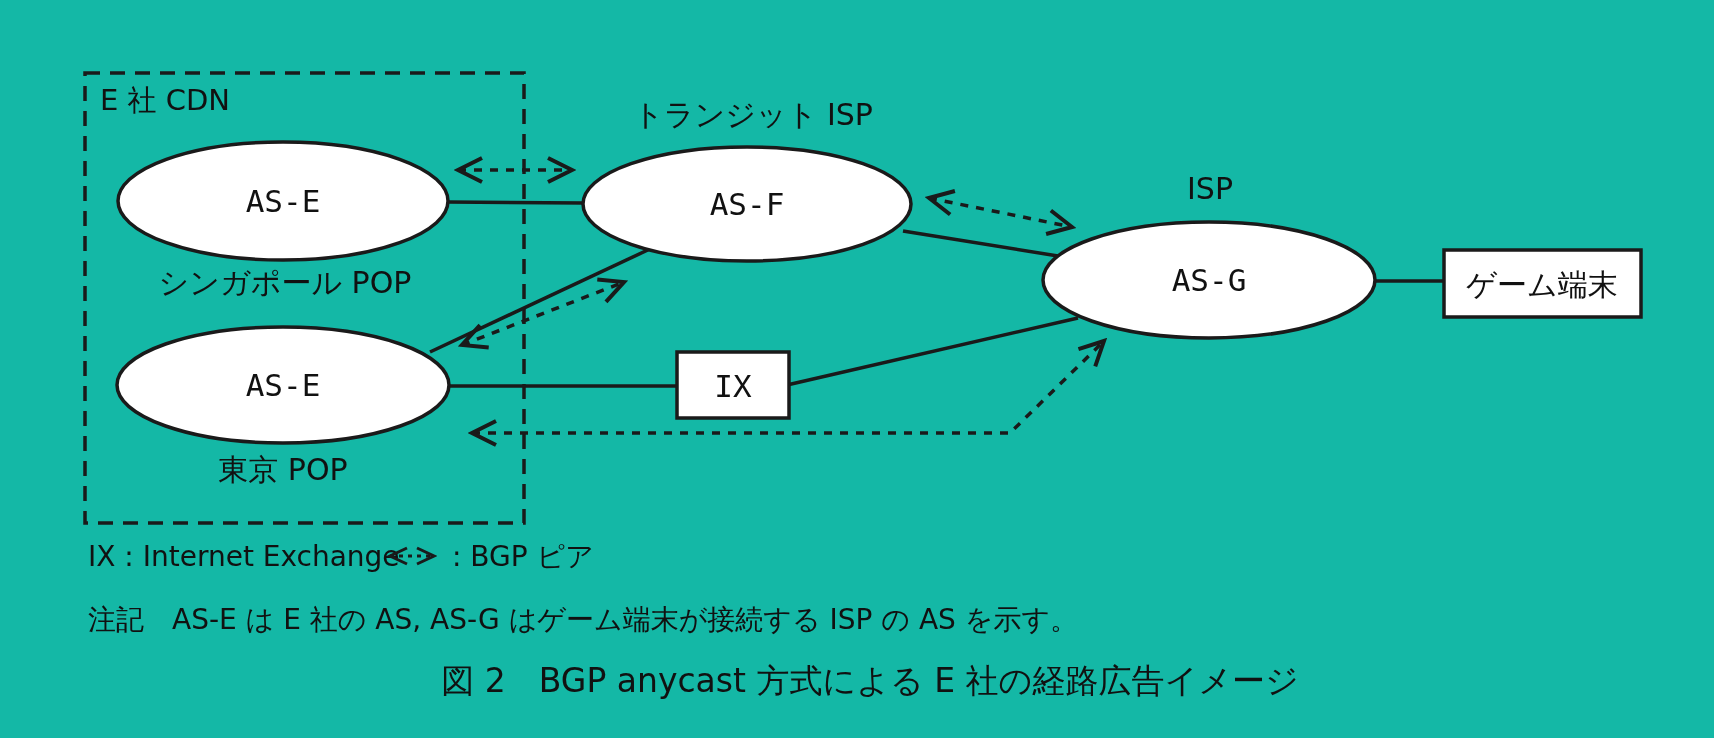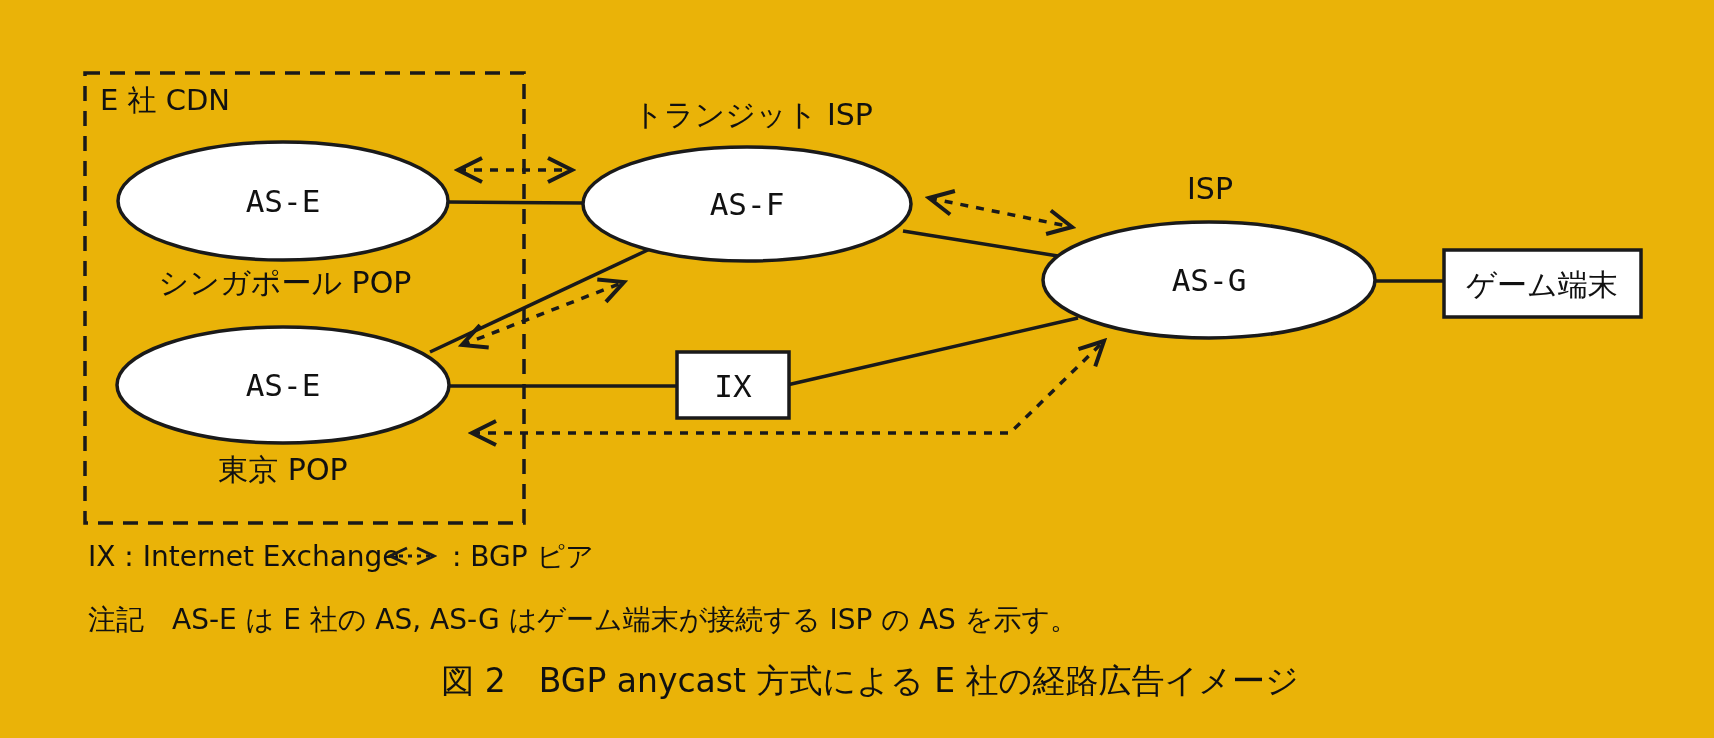--- a/index.html
+++ b/index.html
@@ -1,16 +1,16 @@
 <!DOCTYPE html>
 <html><head>
 <meta charset="utf-8">
 <style>
   html,body{margin:0;padding:0;background:#ffffff;}
-  .page{position:relative;width:1714px;height:738px;background:#eab308;overflow:hidden;}
+  .page{position:relative;width:1714px;height:738px;background:#14b8a6;overflow:hidden;}
   svg{display:block;}
   .shape{stroke:#1a1a1a;stroke-width:3.5;fill:#ffffff;}
   .solid{stroke:#1a1a1a;stroke-width:3.5;fill:none;}
   .dash{stroke:#1a1a1a;stroke-width:3.5;fill:none;stroke-dasharray:8 8;}
   .boxdash{stroke:#1a1a1a;stroke-width:3.5;fill:none;stroke-dasharray:15 10;}
   .legdash{stroke:#1a1a1a;stroke-width:3;fill:none;stroke-dasharray:4 5;}
   text{fill:#111111;font-family:"DejaVu Sans",sans-serif;}
   .t-node{font-family:"DejaVu Sans Mono",monospace;font-size:31px;}
   .t-jp{font-size:30px;}
   .t-group{font-size:29px;}

